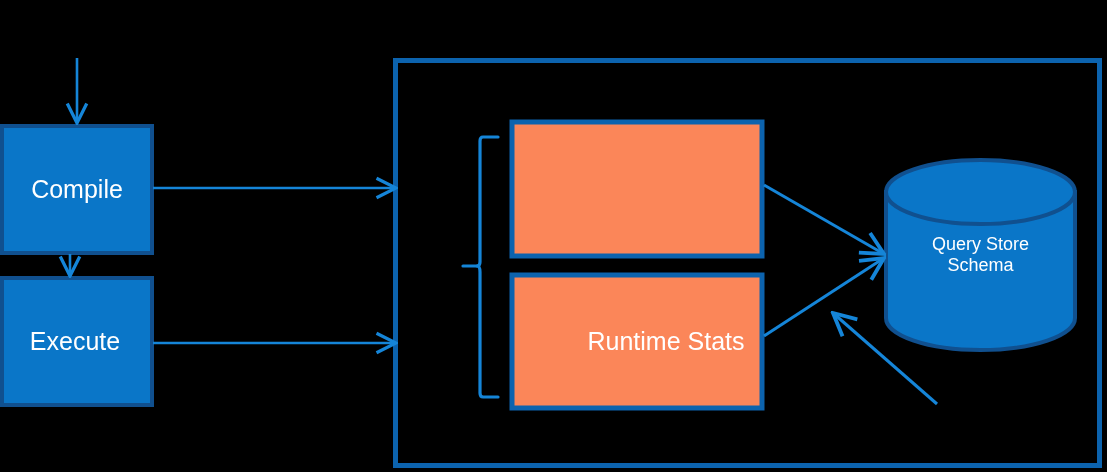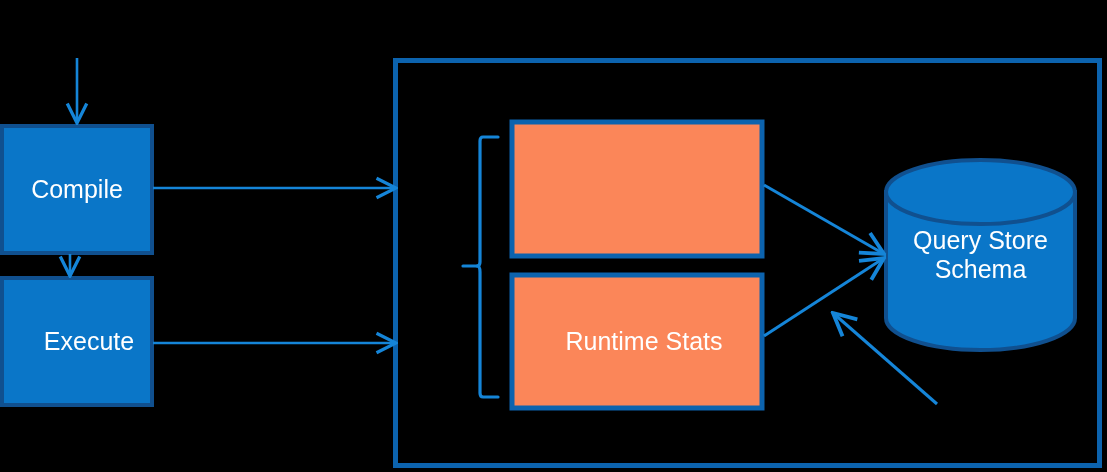--- a/index.html
+++ b/index.html
@@ -32,21 +32,21 @@
     text-align: center;
     color: #ffffff;
     font-family: "Liberation Sans", sans-serif;
     font-weight: 400;
     pointer-events: none;
     line-height: 1.18;
     white-space: pre-line;
   }
   .lbl-process { font-size: 25px; }
   .lbl-store   { font-size: 25px; }
-  .lbl-db      { font-size: 25px; }
+  .lbl-db      { font-size: 18px; }
 </style>
 </head>
 <body>
 
 <div id="canvas">
 
   <svg id="svg-layer" viewBox="0 0 1107 472" xmlns="http://www.w3.org/2000/svg">
     <defs>
       <marker id="arrowOpen" viewBox="0 0 12 12" refX="11" refY="6" markerWidth="9" markerHeight="9" orient="auto-start-reverse">
         <path d="M 1 1 L 11 6 L 1 11" fill="none" stroke="#1585D8" stroke-width="1.7"></path>
@@ -85,21 +85,21 @@
 
     <line x1="764" y1="185" x2="884" y2="254" stroke="#1585D8" stroke-width="3" marker-end="url(#arrowOpen)"></line>
 
     <line x1="764" y1="336" x2="884" y2="258" stroke="#1585D8" stroke-width="3" marker-end="url(#arrowOpen)"></line>
 
     <line x1="937" y1="404" x2="833" y2="313" stroke="#1585D8" stroke-width="3" marker-end="url(#arrowOpen)"></line>
   </svg>
 
   <div class="node-label lbl-process" style="left:2px; top:126px; width:150px; height:127px;">Compile</div>
 
-  <div class="node-label lbl-process" style="left:14px; top:278px; width:150px; height:127px;">Execute</div>
+  <div class="node-label lbl-process" style="left:0; top:278px; width:150px; height:127px;">Execute</div>
 
 
-  <div class="node-label lbl-store" style="left:519px; top:275px; width:250px; height:133px;">Runtime Stats</div>
+  <div class="node-label lbl-store" style="left:541px; top:275px; width:250px; height:133px;">Runtime Stats</div>
 
   <div class="node-label lbl-db" style="left:886px; top:192px; width:189px; height:126px;">Query Store
 Schema</div>
 
 </div>
 
 </body></html>

